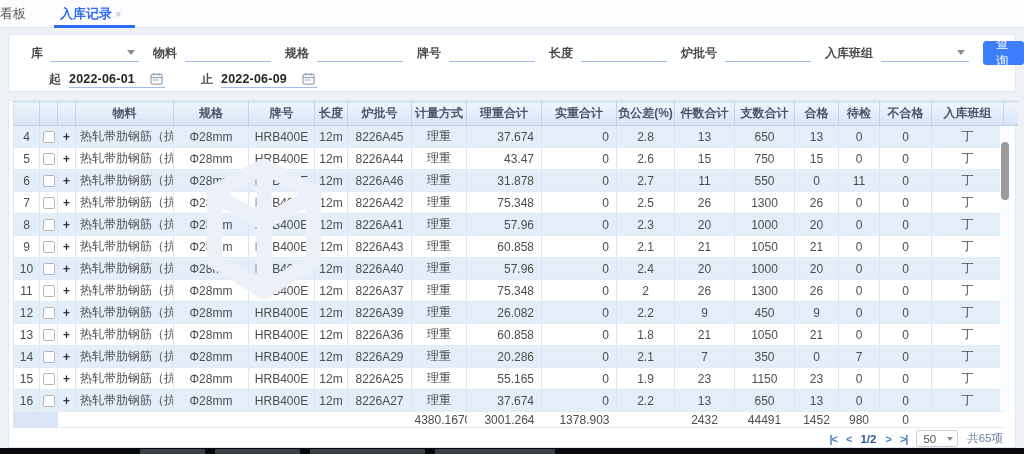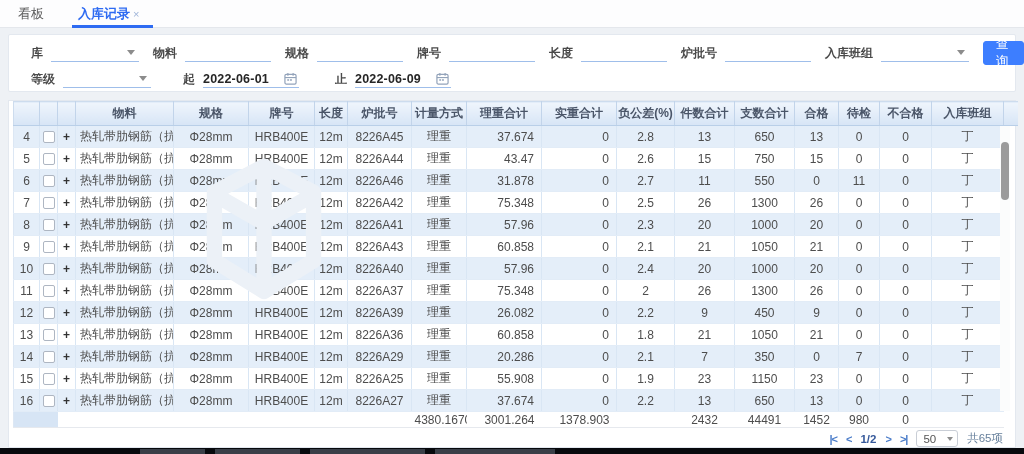--- a/index.html
+++ b/index.html
@@ -1,20 +1,20 @@
 <!DOCTYPE html>
 <html><head>
 <meta charset="utf-8">
 <style>
   * { margin:0; padding:0; box-sizing:border-box; }
   html,body { width:1024px; height:454px; overflow:hidden; }
   body { font-family:"Liberation Sans","DejaVu Sans",sans-serif; background:#eef1f5; position:relative; }
 
   
-  .tabbar { height:28px; background:#fdfdfe; border-bottom:1px solid #e4e7ec; display:flex; align-items:center; padding-left:18px; gap:34px; position:relative; }
+  .tabbar { height:28px; background:#fdfdfe; border-bottom:1px solid #e4e7ec; display:flex; align-items:center; gap:34px; position:relative; }
   .tab { font-size:13px; color:#595959; cursor:pointer; position:relative; height:28px; display:flex; align-items:center; }
   .tab.active { color:#2e6bf2; font-weight:bold; }
   .tab.active::after { content:""; position:absolute; left:-6px; right:-14px; bottom:0; height:3px; background:#2e6bf2; }
   .tab .close { font-size:11px; color:#9fb4d8; margin-left:3px; font-weight:normal; }
 
   
   .filter-panel { position:absolute; left:8px; right:8px; top:34px; height:58px; background:#ffffff; border:1px solid #e3e8ef; border-radius:2px; padding:7px 10px 0 22px; }
   .frow { display:flex; align-items:center; height:22px; margin-bottom:4px; }
   .ffield { display:flex; align-items:center; margin-right:14px; }
   .flabel { font-size:12px; color:#4a4a4a; font-weight:600; white-space:nowrap; margin-right:8px; }
@@ -116,27 +116,20 @@
           <i></i>
           <span class="caret"></span>
         </span>
     </div>
     <div class="btns">
       <div class="btn btn-primary">查 询</div>
 
     </div>
   </div>
   <div class="frow">
-    <div class="ffield sel">
-      <span class="flabel">等级</span>
-      <span class="funder">
-          <i></i>
-          <span class="caret"></span>
-        </span>
-    </div>
     <div class="ffield date" style="margin-left:18px;">
       <span class="flabel">起</span>
       <span class="funder">
         <span class="dateval">2022-06-01</span>
         <svg class="cal-icon" viewBox="0 0 14 14">
             <rect x="1" y="2.5" width="12" height="10.5" rx="1.5" fill="none" stroke="#93a3ba" stroke-width="1.3"></rect>
             <line x1="1" y1="6" x2="13" y2="6" stroke="#93a3ba" stroke-width="1.2"></line>
             <line x1="4.2" y1="1" x2="4.2" y2="4" stroke="#93a3ba" stroke-width="1.3"></line>
             <line x1="9.8" y1="1" x2="9.8" y2="4" stroke="#93a3ba" stroke-width="1.3"></line>
             <rect x="3.5" y="7.8" width="2" height="1.6" fill="#93a3ba"></rect>
@@ -431,21 +424,21 @@
         <tr>
     <td>15</td>
     <td><span class="cbx"></span></td>
     <td class="expand">+</td>
     <td class="l">热轧带肋钢筋（抗震）</td>
     <td>Φ28mm</td>
     <td>HRB400E</td>
     <td>12m</td>
     <td>8226A25</td>
     <td>理重</td>
-    <td class="r">55.908</td>
+    <td class="r">55.165</td>
     <td class="r">0</td>
     <td>1.9</td>
     <td>23</td>
     <td>1150</td>
     <td>23</td>
     <td>0</td>
     <td>0</td>
     <td>丁</td>
   </tr>
         <tr class="alt">

